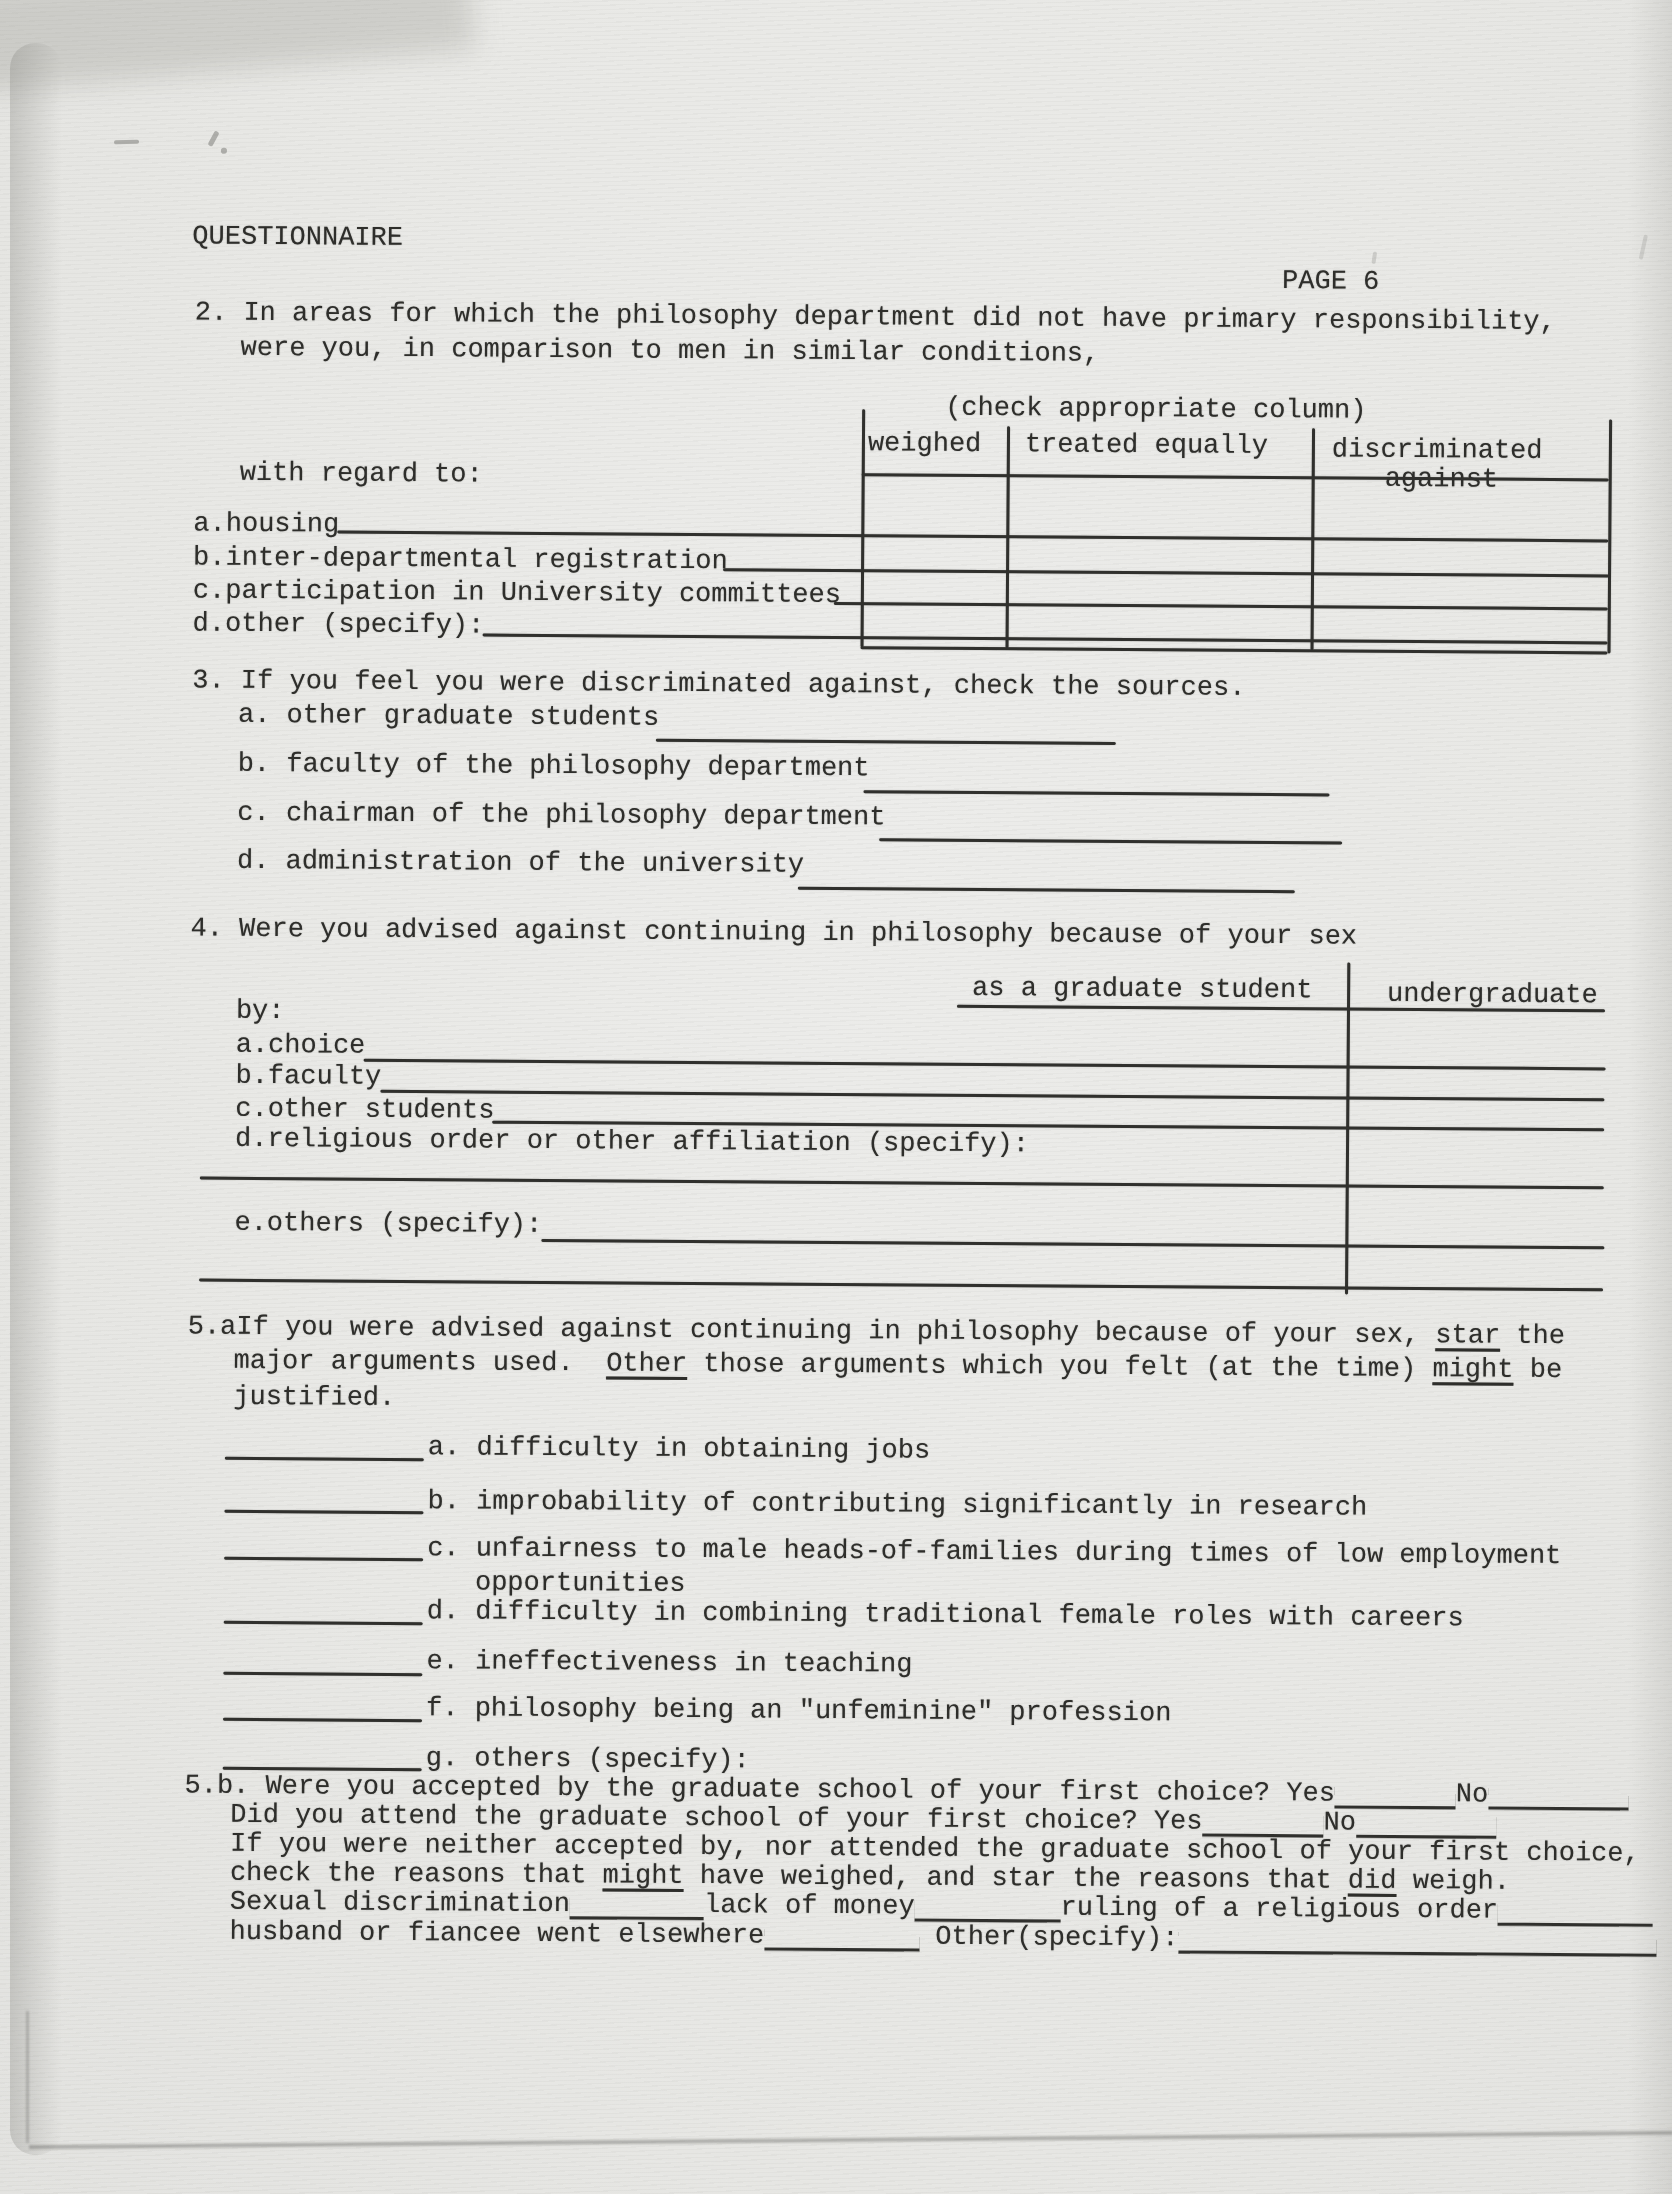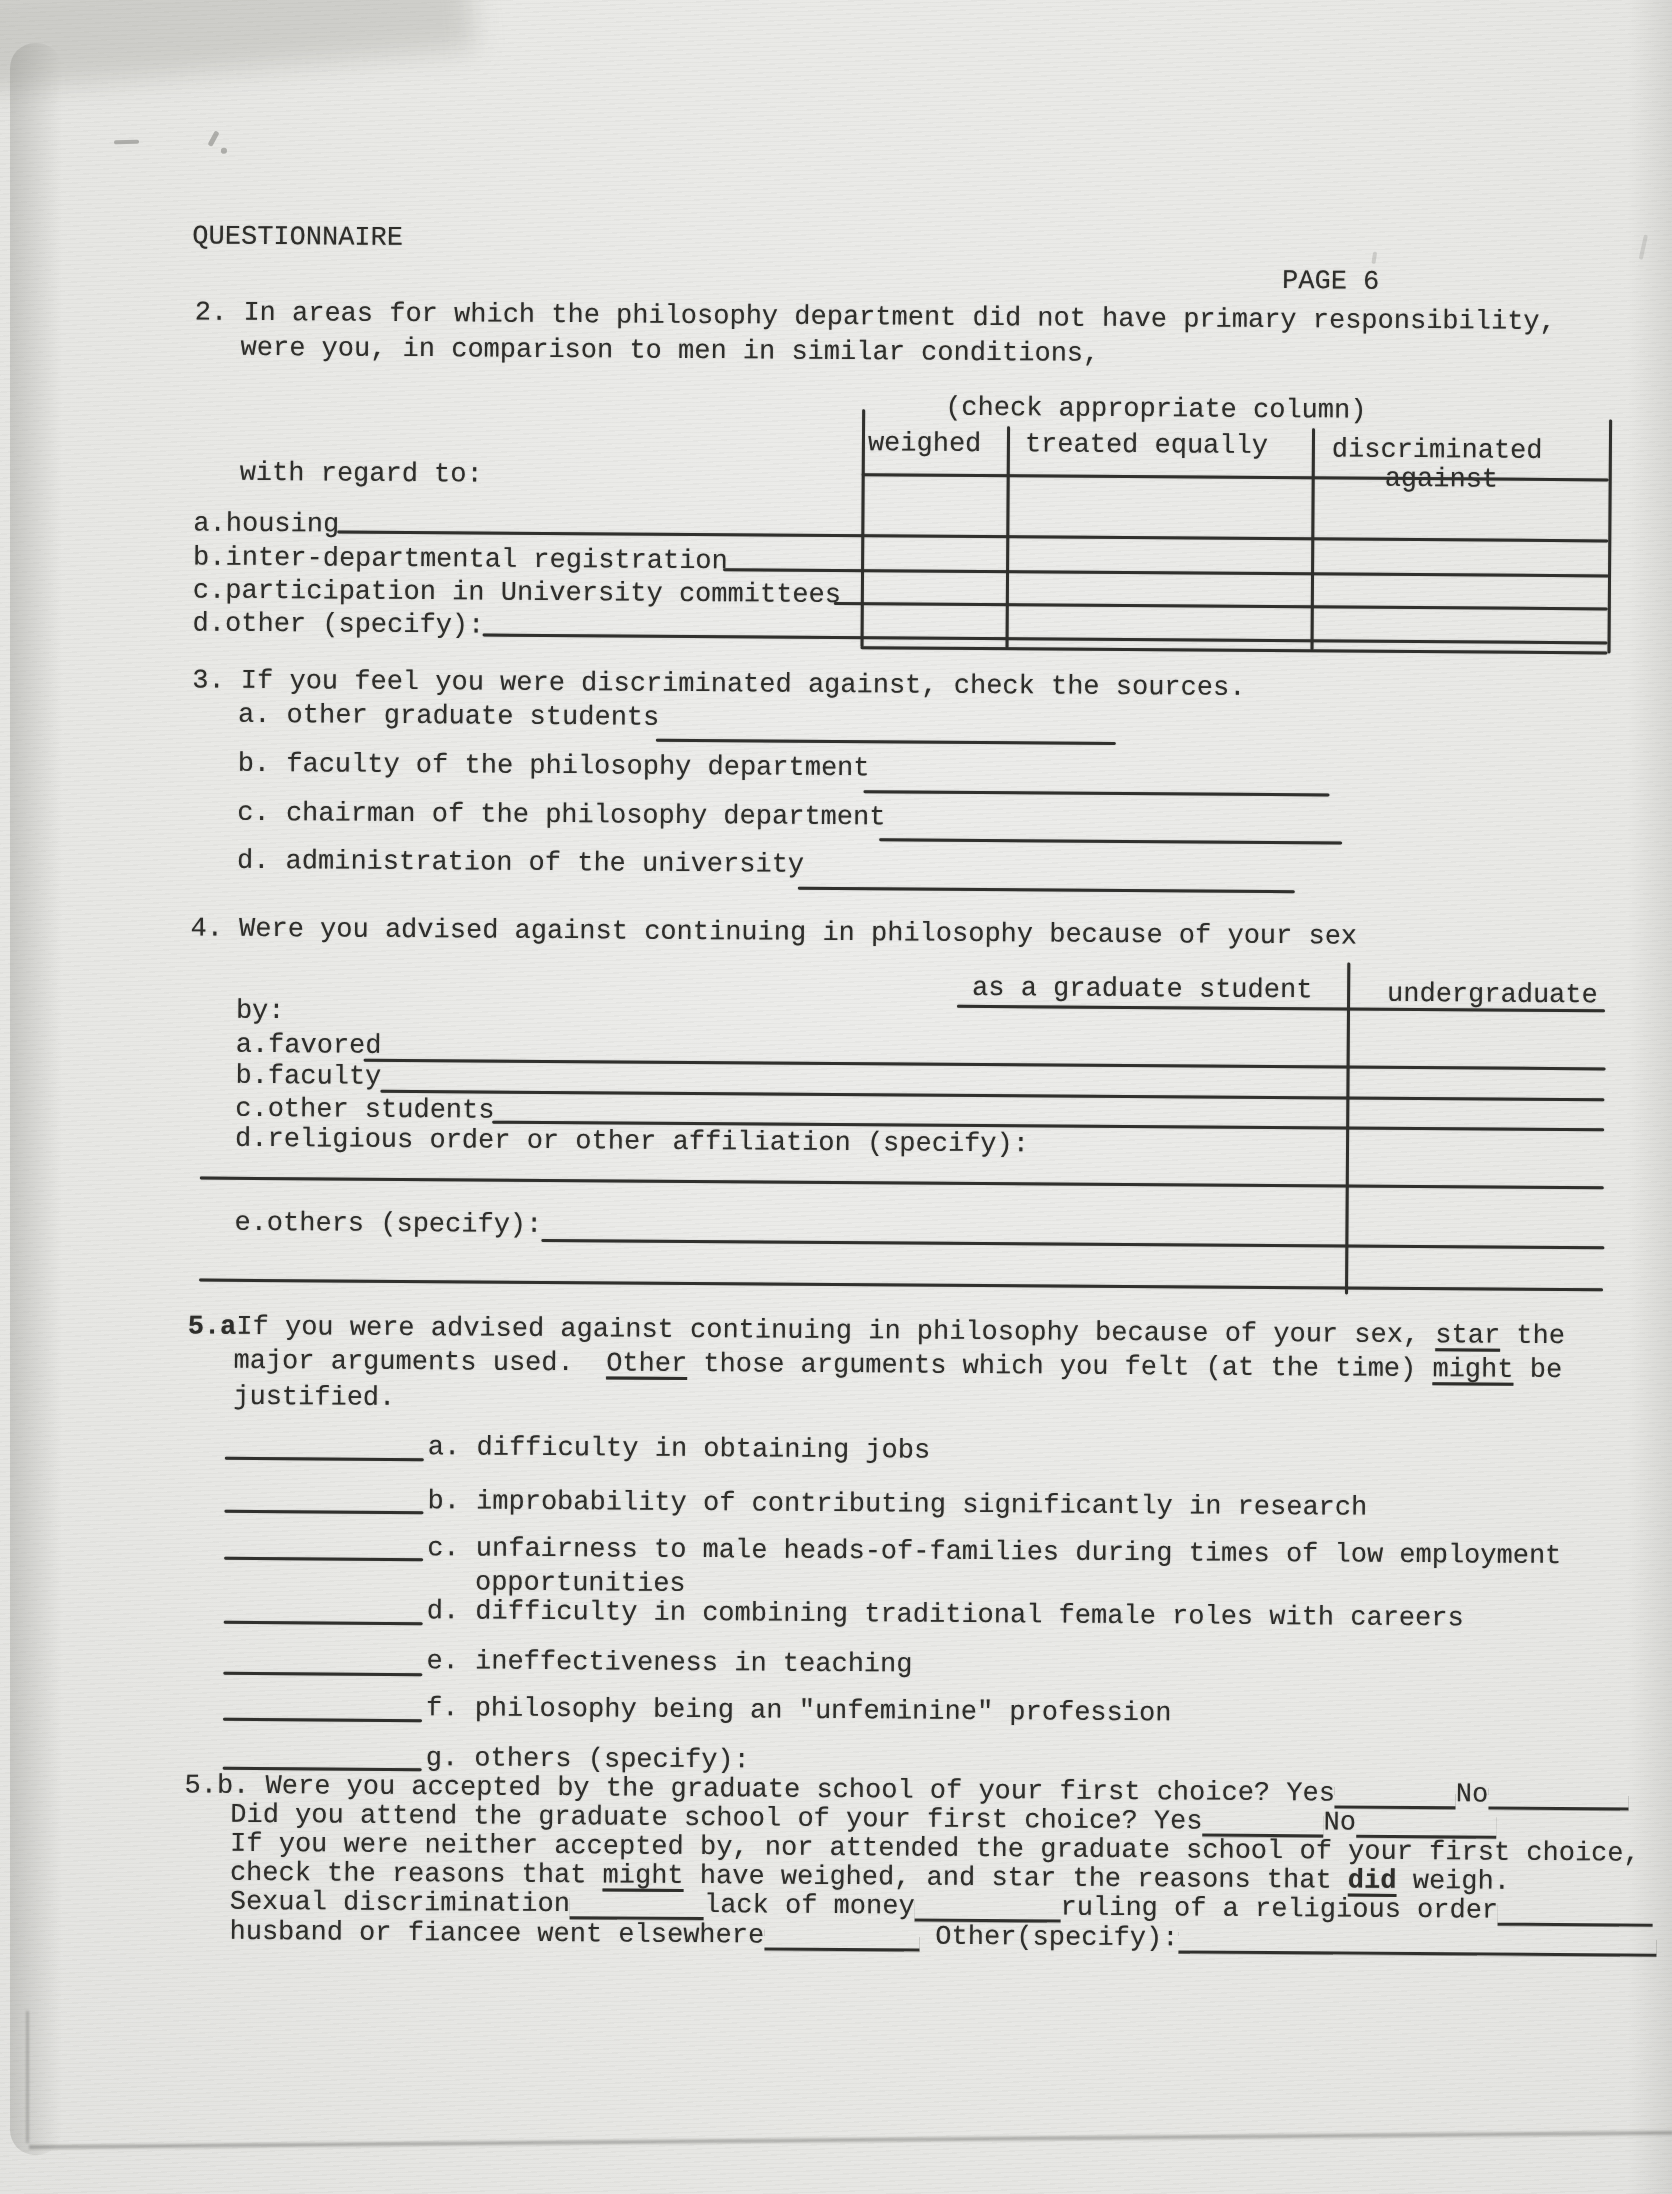--- a/index.html
+++ b/index.html
@@ -9,21 +9,21 @@
   
   .page::before{content:"";position:absolute;inset:0;pointer-events:none;
     background:
       repeating-linear-gradient(178deg, rgba(120,120,114,.05) 0 1.2px, rgba(255,255,255,0) 1.2px 4.3px),
       repeating-linear-gradient(2deg, rgba(255,255,255,.05) 0 1.9px, rgba(0,0,0,0) 1.9px 6.8px);}
   .rot{position:absolute;left:0;top:0;width:1673px;height:2194px;
     transform:rotate(.4deg);transform-origin:836px 435px;}
   .t{position:absolute;white-space:pre;font-size:27px;line-height:35px;
     color:#2e2e2b;letter-spacing:0;text-shadow:0 0 1.2px rgba(46,46,43,.45);}
   .u{text-decoration:underline;text-decoration-thickness:2.5px;text-underline-offset:5.6px;}
-  .b{font-weight:bold;}
+  .b{font-weight:normal;}
   .bl{display:inline-block;height:18.6px;border-bottom:3.1px solid #30302d;
     margin-bottom:-7.5px;box-shadow:0 0.6px 0.6px rgba(46,46,43,.35);}
   .hl{position:absolute;height:3.1px;background:#30302d;border-radius:1.9px;
     box-shadow:0 0 1.2px rgba(46,46,43,.4);}
   .vl{position:absolute;width:3.1px;background:#30302d;border-radius:1.9px;
     box-shadow:0 0 1.2px rgba(46,46,43,.4);}
   .pencil{position:absolute;background:rgba(105,105,100,.45);border-radius:1.9px;}
   .edge-left{position:absolute;left:10px;top:43px;width:52px;height:2112px;pointer-events:none;
     background:linear-gradient(90deg, rgba(125,125,120,.30), rgba(125,125,120,0));border-radius:25px;}
   .edge-right{position:absolute;right:0;top:0;width:45px;height:2194px;pointer-events:none;
@@ -92,21 +92,21 @@
     <div class="hl" style="left:882px;top:838px;width:463px"></div>
     <div class="t" style="left:240px;top:848px">d. administration of the university</div>
     <div class="hl" style="left:801px;top:887px;width:497px"></div>
 
     <div class="t" style="left:194px;top:916px">4. Were you advised against continuing in philosophy because of your sex</div>
     <div class="t" style="left:976px;top:970px">as a graduate student</div>
     <div class="t" style="left:1391px;top:973px">undergraduate</div>
     <div class="hl" style="left:961px;top:1004px;width:648px"></div>
     <div class="vl" style="left:1351px;top:959px;height:332px"></div>
     <div class="t" style="left:240px;top:998px">by:</div>
-    <div class="t" style="left:240px;top:1032px">a.favored</div>
+    <div class="t" style="left:240px;top:1032px">a.choice</div>
     <div class="hl" style="left:368px;top:1062px;width:1242px"></div>
     <div class="t" style="left:240px;top:1063px">b.faculty</div>
     <div class="hl" style="left:385px;top:1093px;width:1224px"></div>
     <div class="t" style="left:240px;top:1096px">c.other students</div>
     <div class="hl" style="left:497px;top:1123px;width:1112px"></div>
     <div class="t" style="left:240px;top:1126px">d.religious order or other affiliation (specify):</div>
     <div class="hl" style="left:205px;top:1181px;width:1404px"></div>
     <div class="t" style="left:240px;top:1210px">e.others (specify):</div>
     <div class="hl" style="left:547px;top:1241px;width:1063px"></div>
     <div class="hl" style="left:205px;top:1283px;width:1404px"></div>

